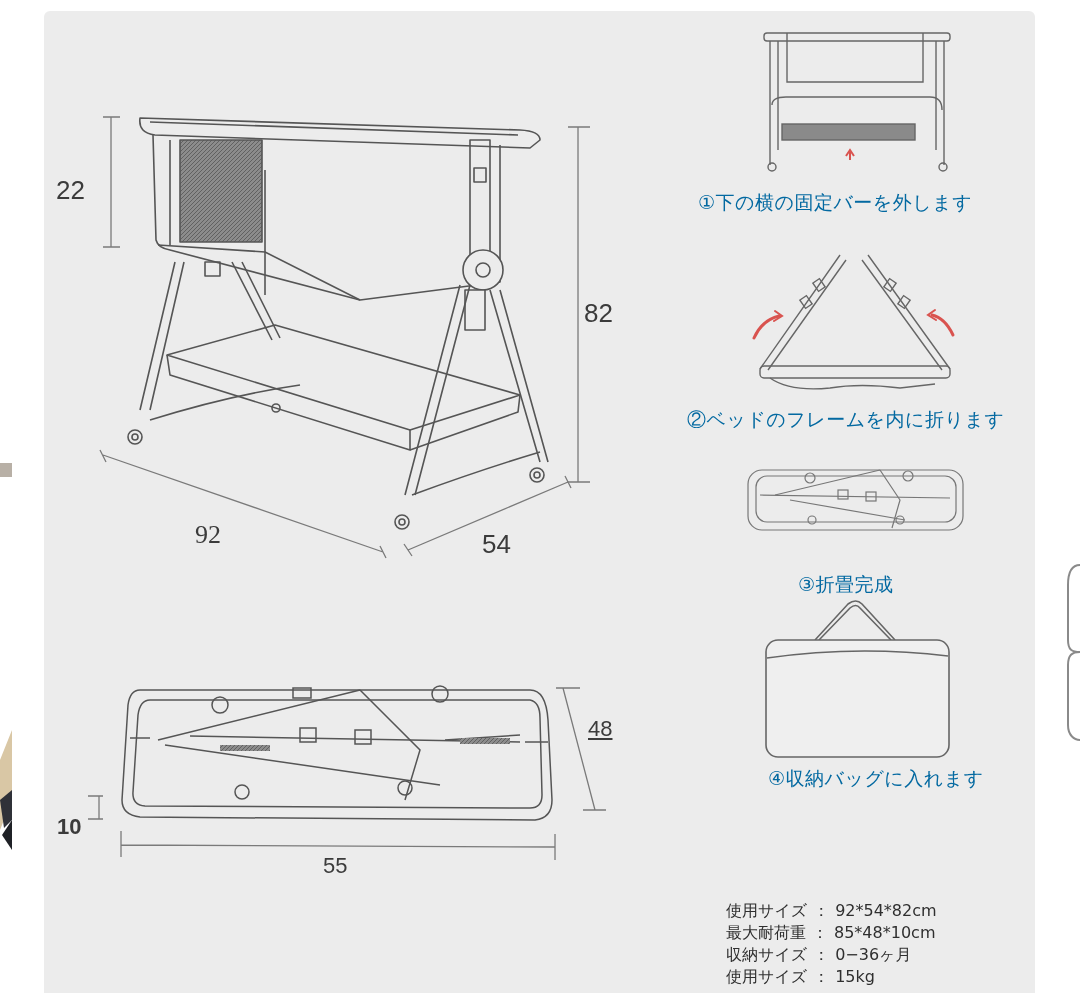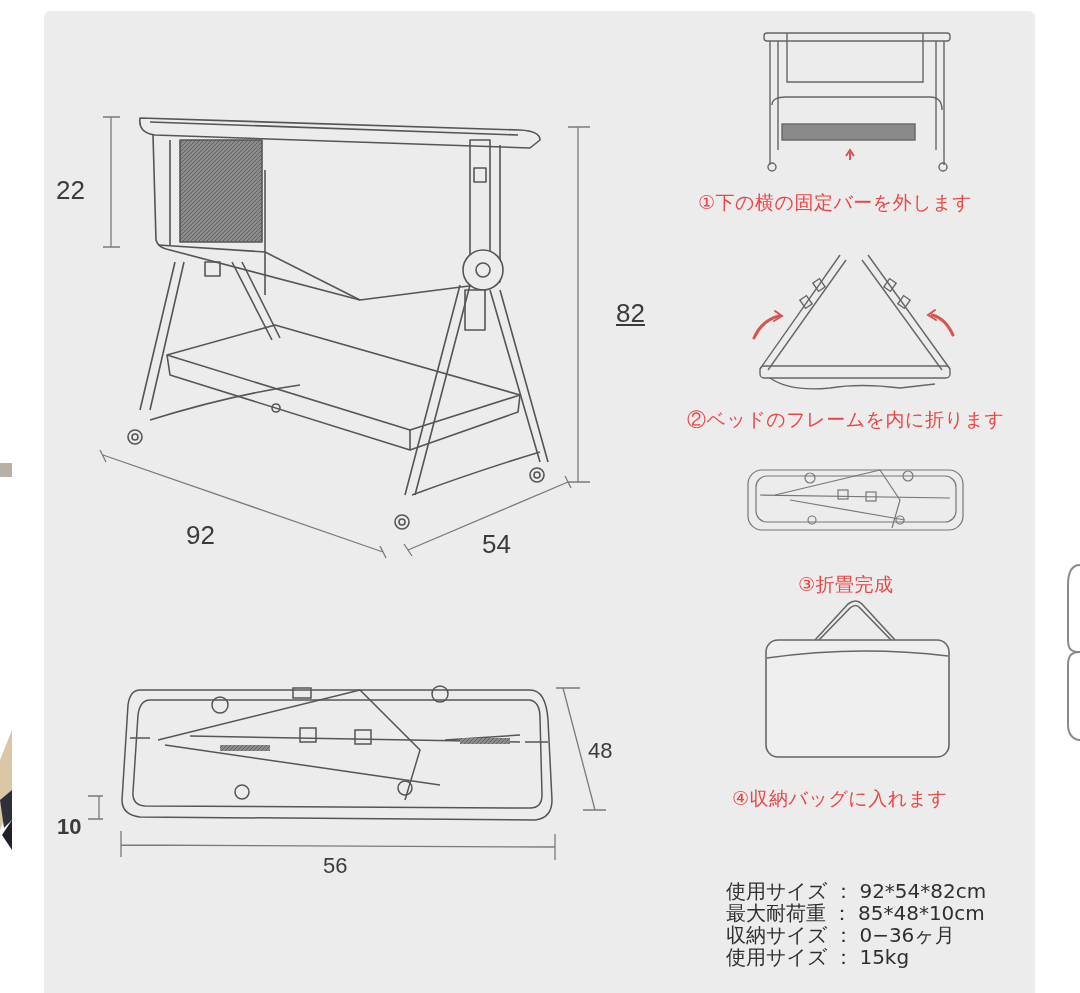--- a/index.html
+++ b/index.html
@@ -6,23 +6,23 @@
   body { width:1080px; height:993px; position:relative; overflow:hidden;
          font-family:"DejaVu Sans","Liberation Sans",sans-serif; color:#3a3a3a; }
   .peek-left { position:absolute; left:0; top:0; width:12px; height:993px; }
   .peek-right { position:absolute; left:1058px; top:0; width:22px; height:993px; }
   .card { position:absolute; left:44px; top:11px; width:991px; height:990px;
           background:#ececec; border-radius:6px; }
   .layer { position:absolute; left:0; top:0; width:1080px; height:993px; }
   .lbl { position:absolute; font-size:26px; color:#3b3b3b; white-space:nowrap;
          font-family:"Liberation Sans","DejaVu Sans",sans-serif; }
   .lbl-sm { font-size:22px; }
-  .step { position:absolute; font-size:19px; color:#ef4444; white-space:nowrap;
+  .step { position:absolute; font-size:19px; color:#0369a1; white-space:nowrap;
           font-family:"DejaVu Sans",sans-serif; letter-spacing:0.5px;text-align:right; }
-  .specs { position:absolute; left:726px; top:880px; font-size:20px; line-height:22px;
+  .specs { position:absolute; left:726px; top:900px; font-size:16px; line-height:22px;
            color:#2f2f2f; font-family:"DejaVu Sans",sans-serif; }
   .spec-row { display:flex; white-space:nowrap; }
   .spec-key { display:inline-block; }
   .spec-sep { display:inline-block; padding:0 6px; }
 </style>
 </head>
 <body>
 
 <div class="peek-left">
   <svg width="12" height="993">
@@ -165,32 +165,32 @@
 
   <g fill="none" stroke="#666" stroke-width="1.6">
     <path d="M815,640 L848,604 Q856,598 862,604 L895,640"></path>
     <path d="M819,640 L850,608 Q856,603 860,608 L891,640"></path>
     <rect x="766" y="640" width="183" height="117" rx="12" fill="#efefef"></rect>
     <path d="M767,658 Q857,645 948,656"></path>
   </g>
 </svg>
 
 <div class="lbl" style="left:56px;top:175px;">22</div>
-<div class="lbl" style="left:616px;top:298px;text-decoration:underline;">82</div>
-<div class="lbl" style="left:186px;top:520px;">92</div>
+<div class="lbl" style="left:584px;top:298px;">82</div>
+<div class="lbl" style="left:195px;top:520px;font-family:Liberation Serif, serif;">92</div>
 <div class="lbl" style="left:482px;top:529px;">54</div>
 
 <div class="lbl lbl-sm" style="left:57px;top:814px;font-weight:bold;">10</div>
-<div class="lbl lbl-sm" style="left:588px;top:738px;">48</div>
-<div class="lbl lbl-sm" style="left:323px;top:853px;">56</div>
+<div class="lbl lbl-sm" style="left:588px;top:716px;text-decoration:underline;">48</div>
+<div class="lbl lbl-sm" style="left:323px;top:853px;">55</div>
 
 <div class="step" style="left:698px;top:190px;">①下の横の固定バーを外します</div>
 <div class="step" style="left:687px;top:407px;font-family:Liberation Mono, monospace;">②ベッドのフレームを内に折ります</div>
 <div class="step" style="left:798px;top:552px;margin-top:20px;">③折畳完成</div>
-<div class="step" style="left:732px;top:766px;margin-top:20px;">④収納バッグに入れます</div>
+<div class="step" style="left:768px;top:766px;">④収納バッグに入れます</div>
 
 <div class="specs">
   <div class="spec-row">
     <span class="spec-key">使用サイズ</span>
       <span class="spec-sep">：</span>
       <span>92*54*82cm</span>
   </div>
   <div class="spec-row">
     <span class="spec-key">最大耐荷重</span>
       <span class="spec-sep">：</span>

